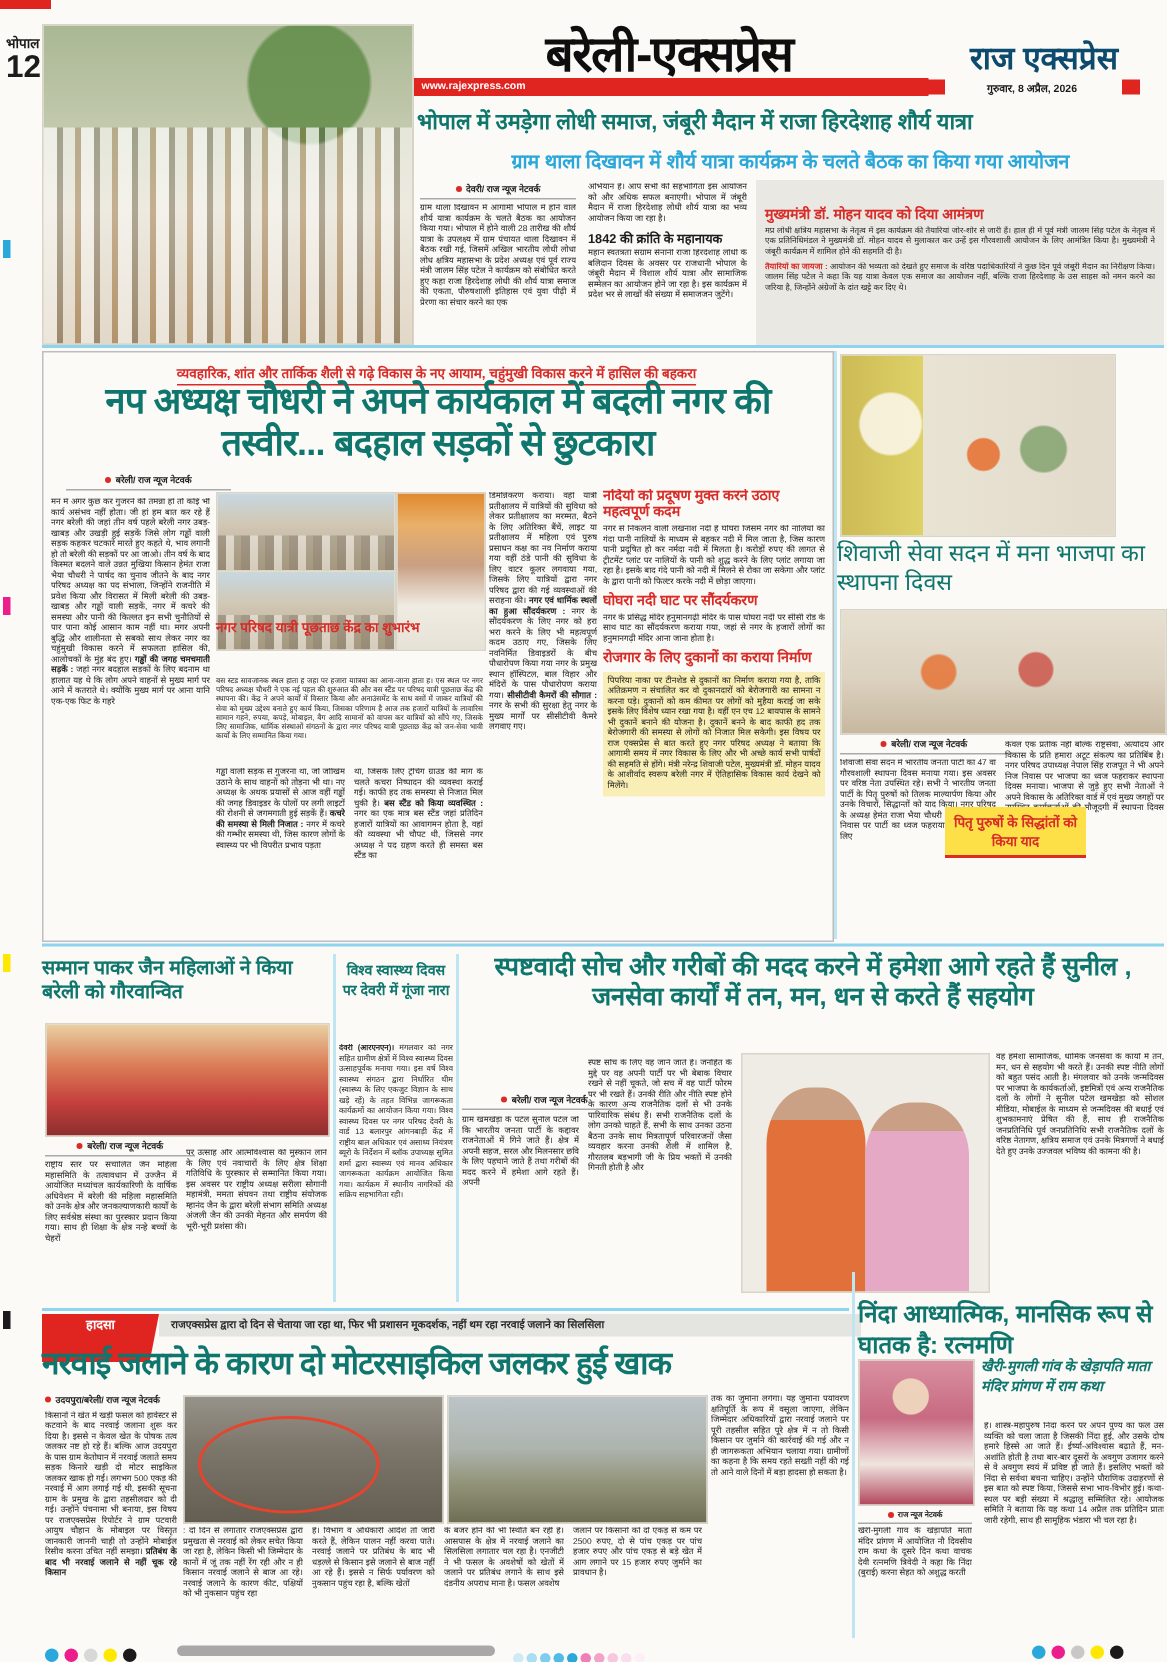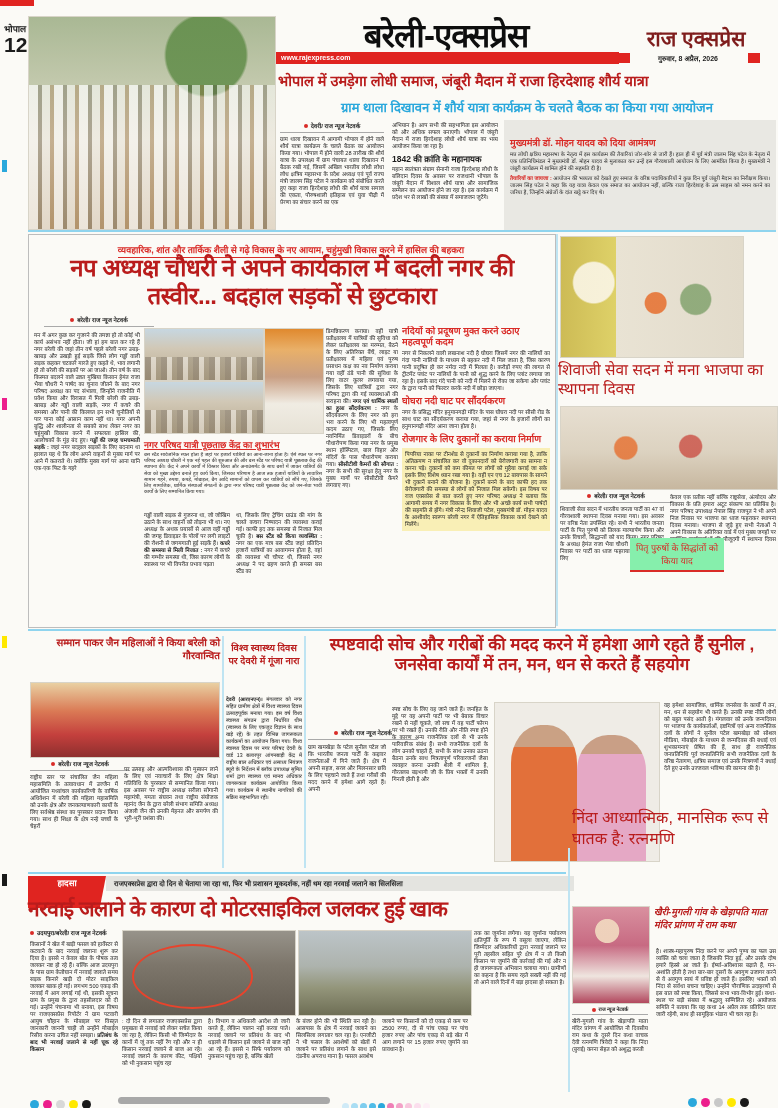--- a/index.html
+++ b/index.html
@@ -6,24 +6,24 @@
   .page{position:relative;width:778px;height:1108px;margin:0 auto;background:#fbfaf6;
         font-family:"Liberation Sans","DejaVu Sans",sans-serif;color:#1c1c1c;overflow:hidden;}
   .a{position:absolute;}
   
   .bt{font-size:5.6px;line-height:7px;text-align:justify;color:#1f1f1f;overflow:hidden;}
   .bt .lead{font-weight:bold;}
   .byline{font-size:6px;font-weight:bold;color:#222;text-align:center;border-bottom:1px solid #a9a9a9;
           padding-bottom:2px;white-space:nowrap;overflow:hidden;}
   .dot{display:inline-block;width:4px;height:4px;border-radius:50%;background:#d92b27;margin-right:3px;vertical-align:middle;}
   .rh{color:#d92b27;font-weight:800;}
-  .hl{font-weight:900;color:#b91c1c;}
+  .hl{font-weight:900;color:#0f766e;}
   
   .masthead{font-size:33px;font-weight:900;letter-spacing:-1px;text-align:center;color:#0e0e0e;}
-  .brand{font-size:21px;font-weight:900;text-align:center;color:#7f1d1d;}
+  .brand{font-size:21px;font-weight:900;text-align:center;color:#0c4a6e;}
   .urlbar{background:#e02420;color:#fff;font-size:7px;font-weight:bold;line-height:12px;padding-left:5px;}
   .redsq{background:#e02420;}
   .rule-cyan{background:#8fd4ee;}
   .vline{background:#bfe4f2;width:2px;}
   
   .photo{position:absolute;overflow:hidden;background:#cfcabc;border:1px solid #d8d4c8;}
   .p-procession{background:radial-gradient(circle at 72% 18%,rgba(96,140,72,.85) 0 16%,rgba(96,140,72,0) 17%),
     linear-gradient(180deg,#a9b894 0%,#c3c9ad 32%,#d8d0ba 58%,#bfa884 100%);}
   .p-procession::after{content:"";position:absolute;left:0;right:0;top:32%;bottom:0;
     background:repeating-linear-gradient(90deg,rgba(255,255,255,.7) 0 9px,rgba(70,60,50,.28) 9px 13px,rgba(255,255,255,.55) 13px 21px,rgba(150,100,50,.3) 21px 25px);}
@@ -51,21 +51,21 @@
     linear-gradient(180deg,#d9909f 0%,#c76a82 40%,#efe5df 72%,#b2485e 100%);}
   
   .kicker-wrap{text-align:center;}
   .kicker{display:inline-block;font-size:9px;font-weight:800;color:#d92b27;border-bottom:1px solid #d92b27;padding-bottom:1px;}
   .graybox{background:#e9e8e3;padding:16px 6px;box-sizing:border-box;}
   .strap{background:#f5a11f;color:#8f1d14;font-weight:800;font-size:9px;text-align:center;line-height:16px;overflow:hidden;white-space:nowrap;}
   .chip{background:#e02420;color:#fff;font-weight:800;font-size:8.5px;text-align:center;line-height:15px;
         clip-path:polygon(0 0,100% 0,92% 100%,0 100%);}
   .kbar{background:#e4e4e0;color:#2b2b2b;font-weight:bold;font-size:7px;line-height:15px;padding-left:8px;white-space:nowrap;overflow:hidden;}
   .yellow{background:#f9efb6;padding:3px;box-sizing:border-box;}
-  .pull{background:#86efac;color:#d92b27;font-weight:400;font-size:9px;text-align:center;border-bottom:2px solid #d92b27;padding:3px 2px;}
+  .pull{background:#fde047;color:#d92b27;font-weight:700;font-size:9px;text-align:center;border-bottom:2px solid #d92b27;padding:3px 2px;}
   .marks span{display:inline-block;width:9px;height:9px;border-radius:50%;margin-right:4px;}
   .marks.small span{width:7px;height:7px;margin-right:2px;}
   .edge{display:flex;flex-direction:column;gap:226px;}
   .edge span{width:5px;height:12px;}
   .bar{background:#a8a8a8;border-radius:4px;}
   .mainbox{border:1px solid #bdbdbd;}
 </style>
 </head>
 <body>
 
@@ -114,21 +114,21 @@
   <div class="a hl" style="left:36px;top:254px;width:512px;font-size:24px;line-height:1.17;text-align:center;letter-spacing:-0.5px;">नप अध्यक्ष चौधरी ने अपने कार्यकाल में बदली नगर की तस्वीर... बदहाल सड़कों से छुटकारा</div>
   <div class="a byline" style="left:44px;top:316px;width:110px;"><span class="dot"></span><span>बरेली/ राज न्यूज नेटवर्क</span></div>
   <div class="a bt" style="left:34px;top:332px;width:106px;height:290px;">
     <span>मन में अगर कुछ कर गुजरने की तमन्ना हो तो कोई भी कार्य असंभव नहीं होता। जी हां हम बात कर रहे हैं नगर बरेली की जहां तीन वर्ष पहले बरेली नगर उबड़-खाबड़ और उखड़ी हुई सड़कें जिसे लोग गड्ढों वाली सड़क कहकर चटकारे मारते हुए कहते थे, भाव लगानी हो तो बरेली की सड़कों पर आ जाओ। तीन वर्ष के बाद किस्मत बदलने वाले उन्नत मुखिया किसान हेमंत राजा भैया चौधरी ने पार्षद का चुनाव जीतने के बाद नगर परिषद अध्यक्ष का पद संभाला, जिन्होंने राजनीति में प्रवेश किया और विरासत में मिली बरेली की उबड़-खाबड़ और गड्ढों वाली सड़कें, नगर में कचरे की समस्या और पानी की किल्लत इन सभी चुनौतियों से पार पाना कोई आसान काम नहीं था। मगर अपनी बुद्धि और शालीनता से सबको साथ लेकर नगर का चहुंमुखी विकास करने में सफलता हासिल की, आलोचकों के मुंह बंद हुए।</span>
     <span class="lead">गड्ढों की जगह चमचमाती सड़कें :</span>
     <span>जहां नगर बदहाल सड़कों के लिए बदनाम था हालात यह थे कि लोग अपने वाहनों से मुख्य मार्ग पर आने में कतराते थे। क्योंकि मुख्य मार्ग पर आना यानि एक-एक फिट के गहरे</span>
   </div>
   <div class="photo p-street" style="left:144px;top:328px;width:118px;height:51px;"></div>
   <div class="photo p-street" style="left:144px;top:381px;width:118px;height:51px;"></div>
   <div class="photo p-portrait" style="left:264px;top:328px;width:58px;height:104px;"></div>
-  <div class="a rh" style="left:144px;top:441px;width:178px;font-size:9px;line-height:1.1;text-decoration:underline;">नगर परिषद यात्री पूछताछ केंद्र का शुभारंभ</div>
+  <div class="a rh" style="left:144px;top:414px;width:178px;font-size:9px;line-height:1.1;">नगर परिषद यात्री पूछताछ केंद्र का शुभारंभ</div>
   <div class="a bt" style="left:144px;top:452px;width:178px;height:56px;font-size:4.9px;line-height:6.2px;">बस स्टैंड सार्वजनिक स्थल होता है जहां पर हजारों यात्रियों का आना-जाना होता है। ऐसे स्थल पर नगर परिषद अध्यक्ष चौधरी ने एक नई पहल की शुरुआत की और बस स्टैंड पर परिषद यात्री पूछताछ केंद्र की स्थापना की। केंद्र ने अपने कार्यों में विस्तार किया और अनाउंसमेंट के साथ बसों में जाकर यात्रियों की सेवा को मुख्य उद्देश्य बनाते हुए कार्य किया, जिसका परिणाम है आज तक हजारों यात्रियों के लावारिस सामान गहने, रुपया, कपड़े, मोबाइल, बैग आदि सामानों को वापस कर यात्रियों को सौंपे गए, जिसके लिए सामाजिक, धार्मिक संस्थाओं संगठनों के द्वारा नगर परिषद यात्री पूछताछ केंद्र को जन-सेवा भावी कार्यों के लिए सम्मानित किया गया।</div>
   <div class="a bt" style="left:144px;top:512px;width:86px;height:110px;">
     <span>गड्ढों वाली सड़क से गुजरना था, जो जोखिम उठाने के साथ वाहनों को तोड़ना भी था। नए अध्यक्ष के अथक प्रयासों से आज वहीं गड्ढों की जगह डिवाइडर के पोलों पर लगी लाइटों की रोशनी से जगमगाती हुई सड़कें हैं।</span>
     <span class="lead">कचरे की समस्या से मिली निजात :</span>
     <span>नगर में कचरे की गम्भीर समस्या थी, जिस कारण लोगों के स्वास्थ्य पर भी विपरीत प्रभाव पड़ता</span>
   </div>
   <div class="a bt" style="left:236px;top:512px;width:86px;height:110px;">
     <span>था, जिसके लिए ट्रेचिंग ग्राउंड की मांग के चलते कचरा निष्पादन की व्यवस्था कराई गई। काफी हद तक समस्या से निजात मिल चुकी है।</span>
     <span class="lead">बस स्टैंड को किया व्यवस्थित :</span>
     <span>नगर का एक मात्र बस स्टैंड जहां प्रतिदिन हजारों यात्रियों का आवागमन होता है, वहां की व्यवस्था भी चौपट थी, जिससे नगर अध्यक्ष ने पद ग्रहण करते ही समस्त बस स्टैंड का</span>
@@ -153,21 +153,21 @@
   <div class="photo p-bjp1" style="left:560px;top:236px;width:182px;height:120px;"></div>
   <div class="a hl" style="left:558px;top:360px;width:220px;font-size:15.5px;line-height:1.25;font-weight:400;">शिवाजी सेवा सदन में मना भाजपा का स्थापना दिवस</div>
   <div class="photo p-bjp2" style="left:560px;top:406px;width:216px;height:82px;"></div>
   <div class="a byline" style="left:560px;top:492px;width:112px;"><span class="dot"></span><span>बरेली/ राज न्यूज नेटवर्क</span></div>
   <div class="a bt" style="left:560px;top:506px;width:104px;height:118px;">शिवाजी सेवा सदन में भारतीय जनता पार्टी का 47 वां गौरवशाली स्थापना दिवस मनाया गया। इस अवसर पर वरिष्ठ नेता उपस्थित रहे। सभी ने भारतीय जनता पार्टी के पितृ पुरुषों को तिलक माल्यार्पण किया और उनके विचारों, सिद्धान्तों को याद किया। नगर परिषद के अध्यक्ष हेमंत राजा भैया चौधरी ने भी अपने निज निवास पर पार्टी का ध्वज फहराया, यह ध्वज हमारे लिए</div>
   <div class="a bt" style="left:670px;top:494px;width:106px;height:130px;">केवल एक प्रतीक नहीं बल्कि राष्ट्रसेवा, अंत्योदय और विकास के प्रति हमारा अटूट संकल्प का प्रतिबिंब है। नगर परिषद उपाध्यक्ष नेपाल सिंह राजपूत ने भी अपने निज निवास पर भाजपा का ध्वज फहराकर स्थापना दिवस मनाया। भाजपा से जुड़े हुए सभी नेताओं ने अपने विकास के अतिरिक्त वार्ड में एवं मुख्य जगहों पर उपस्थित कार्यकर्ताओं की मौजूदगी में स्थापना दिवस मनाया।</div>
   <div class="a pull" style="left:630px;top:538px;width:90px;">पितृ पुरुषों के सिद्धांतों को किया याद</div>
 
   <div class="a rule-cyan" style="left:28px;top:629px;width:748px;height:2px;"></div>
 
-  <div class="a hl" style="left:28px;top:637px;width:192px;font-size:10px;line-height:1.25;font-weight:800;text-align:right;">सम्मान पाकर जैन महिलाओं ने किया बरेली को गौरवान्वित</div>
+  <div class="a hl" style="left:28px;top:637px;width:192px;font-size:13px;line-height:1.25;font-weight:800;">सम्मान पाकर जैन महिलाओं ने किया बरेली को गौरवान्वित</div>
   <div class="photo p-jain" style="left:30px;top:682px;width:188px;height:74px;"></div>
   <div class="a byline" style="left:30px;top:760px;width:100px;"><span class="dot"></span><span>बरेली/ राज न्यूज नेटवर्क</span></div>
   <div class="a bt" style="left:30px;top:774px;width:88px;height:92px;">राष्ट्रीय स्तर पर संचालित जैन महिला महासमिति के तत्वावधान में उज्जैन में आयोजित मध्यांचल कार्यकारिणी के वार्षिक अधिवेशन में बरेली की महिला महासमिति को उनके क्षेत्र और जनकल्याणकारी कार्यों के लिए सर्वश्रेष्ठ संस्था का पुरस्कार प्रदान किया गया। साथ ही शिक्षा के क्षेत्र नन्हे बच्चों के चेहरों</div>
   <div class="a bt" style="left:124px;top:766px;width:94px;height:100px;">पर उत्साह और आत्मविश्वास की मुस्कान लाने के लिए एवं नवाचारों के लिए क्षेत्र शिक्षा गतिविधि के पुरस्कार से सम्मानित किया गया। इस अवसर पर राष्ट्रीय अध्यक्ष सरीला सोगानी महामंत्री, ममता संघवन तथा राष्ट्रीय संयोजक म्हानंद जैन के द्वारा बरेली संभाग समिति अध्यक्ष अंजली जैन की उनकी मेहनत और समर्पण की भूरी-भूरी प्रशंसा की।</div>
   <div class="a vline" style="left:222px;top:636px;height:232px;"></div>
 
   <div class="a hl" style="left:226px;top:642px;width:76px;font-size:9.5px;line-height:1.35;text-align:center;font-weight:800;">विश्व स्वास्थ्य दिवस पर देवरी में गूंजा नारा</div>
   <div class="a bt" style="left:226px;top:696px;width:76px;height:170px;font-size:5.2px;">
     <span class="lead">देवरी (आरएनएन)।</span>
     <span>मंगलवार को नगर सहित ग्रामीण क्षेत्रों में विश्व स्वास्थ्य दिवस उत्साहपूर्वक मनाया गया। इस वर्ष विश्व स्वास्थ्य संगठन द्वारा निर्धारित थीम (स्वास्थ्य के लिए एकजुट विज्ञान के साथ खड़े रहें) के तहत विभिन्न जागरूकता कार्यक्रमों का आयोजन किया गया। विश्व स्वास्थ्य दिवस पर नगर परिषद देवरी के वार्ड 13 बलारपुर आंगनबाड़ी केंद्र में राष्ट्रीय बाल अधिकार एवं असाध्य नियंत्रण ब्यूरो के निर्देशन में ब्लॉक उपाध्यक्ष सुमित शर्मा द्वारा स्वास्थ्य एवं मानव अधिकार जागरूकता कार्यक्रम आयोजित किया गया। कार्यक्रम में स्थानीय नागरिकों की सक्रिय सहभागिता रही।</span>
@@ -195,21 +195,21 @@
     <div class="ellipse"></div>
   </div>
   <div class="photo p-field" style="left:298px;top:930px;width:172px;height:84px;"></div>
   <div class="a bt" style="left:122px;top:1018px;width:80px;height:72px;">: दो दिन से लगातार राजएक्सप्रेस द्वारा प्रमुखता से नरवाई को लेकर सचेत किया जा रहा है, लेकिन किसी भी जिम्मेदार के कानों में जूं तक नहीं रेंग रही और न ही किसान नरवाई जलाने से बाज आ रहे। नरवाई जलाने के कारण कीट, पक्षियों को भी नुकसान पहुंच रहा</div>
   <div class="a bt" style="left:208px;top:1018px;width:82px;height:72px;">है। विभाग व अधिकारी आदेश तो जारी करते हैं, लेकिन पालन नहीं करवा पाते। नरवाई जलाने पर प्रतिबंध के बाद भी धड़ल्ले से किसान इसे जलाने से बाज नहीं आ रहे हैं। इससे न सिर्फ पर्यावरण को नुकसान पहुंच रहा है, बल्कि खेतों</div>
   <div class="a bt" style="left:296px;top:1018px;width:80px;height:72px;">के बंजर होने की भी स्थिति बन रही है। आसपास के क्षेत्र में नरवाई जलाने का सिलसिला लगातार चल रहा है। एनजीटी ने भी फसल के अवशेषों को खेतों में जलाने पर प्रतिबंध लगाने के साथ इसे दंडनीय अपराध माना है। फसल अवशेष</div>
   <div class="a bt" style="left:382px;top:1018px;width:86px;height:72px;">जलाने पर किसानों को दो एकड़ से कम पर 2500 रुपए, दो से पांच एकड़ पर पांच हजार रुपए और पांच एकड़ से बड़े खेत में आग लगाने पर 15 हजार रुपए जुर्माने का प्रावधान है।</div>
   <div class="a bt" style="left:474px;top:930px;width:92px;height:160px;">तक का जुर्माना लगेगा। यह जुर्माना पर्यावरण क्षतिपूर्ति के रूप में वसूला जाएगा, लेकिन जिम्मेदार अधिकारियों द्वारा नरवाई जलाने पर पूरी तहसील सहित पूरे क्षेत्र में न तो किसी किसान पर जुर्माने की कार्रवाई की गई और न ही जागरूकता अभियान चलाया गया। ग्रामीणों का कहना है कि समय रहते सख्ती नहीं की गई तो आने वाले दिनों में बड़ा हादसा हो सकता है।</div>
   <div class="a vline" style="left:568px;top:848px;height:244px;"></div>
 
-  <div class="a hl" style="left:572px;top:808px;width:206px;font-size:16px;line-height:1.3;font-weight:400;">निंदा आध्यात्मिक, मानसिक रूप से घातक है: रत्नमणि</div>
+  <div class="a hl" style="left:572px;top:867px;width:206px;font-size:16px;line-height:1.3;font-weight:700;">निंदा आध्यात्मिक, मानसिक रूप से घातक है: रत्नमणि</div>
   <div class="a hl" style="left:654px;top:906px;width:122px;font-size:9.5px;line-height:1.35;font-weight:800;text-align:left;font-style:italic;">खैरी-मुगली गांव के खेड़ापति माता मंदिर प्रांगण में राम कथा</div>
   <div class="photo p-devi" style="left:572px;top:906px;width:76px;height:96px;"></div>
   <div class="a byline" style="left:572px;top:1006px;width:76px;font-size:5px;"><span class="dot"></span><span>राज न्यूज नेटवर्क</span></div>
   <div class="a bt" style="left:572px;top:1018px;width:76px;height:72px;">खैरी-मुगली गांव के खेड़ापति माता मंदिर प्रांगण में आयोजित नौ दिवसीय राम कथा के दूसरे दिन कथा वाचक देवी रत्नमणि त्रिवेदी ने कहा कि निंदा (बुराई) करना सेहत को अशुद्ध करती</div>
   <div class="a bt" style="left:656px;top:948px;width:120px;height:142px;">है। शास्त्र-महापुरुष निंदा करने पर अपने पुण्य का फल उस व्यक्ति को चला जाता है जिसकी निंदा हुई, और उसके दोष हमारे हिस्से आ जाते हैं। ईर्ष्या-अविश्वास बढ़ाते हैं, मन-अशांति होती है तथा बार-बार दूसरों के अवगुण उजागर करने से वे अवगुण स्वयं में प्रविष्ट हो जाते हैं। इसलिए भक्तों को निंदा से सर्वथा बचना चाहिए। उन्होंने पौराणिक उदाहरणों से इस बात को स्पष्ट किया, जिससे सभा भाव-विभोर हुई। कथा-स्थल पर बड़ी संख्या में श्रद्धालु सम्मिलित रहे। आयोजक समिति ने बताया कि यह कथा 14 अप्रैल तक प्रतिदिन प्रातः जारी रहेगी, साथ ही सामूहिक भंडारा भी चल रहा है।</div>
 
   <div class="a marks" style="left:30px;top:1095px;"><span style="background: rgb(42, 168, 220);"></span><span style="background: rgb(236, 30, 140);"></span><span style="background: rgb(216, 216, 216);"></span><span style="background: rgb(255, 232, 0);"></span><span style="background: rgb(26, 26, 26);"></span></div>
   <div class="a bar" style="left:118px;top:1097px;width:212px;height:7px;"></div>
   <div class="a marks small" style="left:342px;top:1096px;"><span style="background: rgb(207, 234, 247);"></span><span style="background: rgb(169, 221, 243);"></span><span style="background: rgb(126, 205, 238);"></span><span style="background: rgb(79, 188, 232);"></span><span style="background: rgb(42, 168, 220);"></span><span style="background: rgb(239, 127, 182);"></span><span style="background: rgb(243, 162, 200);"></span><span style="background: rgb(248, 198, 221);"></span><span style="background: rgb(251, 222, 237);"></span><span style="background: rgb(253, 239, 246);"></span></div>
   <div class="a marks" style="left:688px;top:1093px;"><span style="background: rgb(42, 168, 220);"></span><span style="background: rgb(236, 30, 140);"></span><span style="background: rgb(200, 200, 200);"></span><span style="background: rgb(255, 232, 0);"></span><span style="background: rgb(26, 26, 26);"></span></div>

